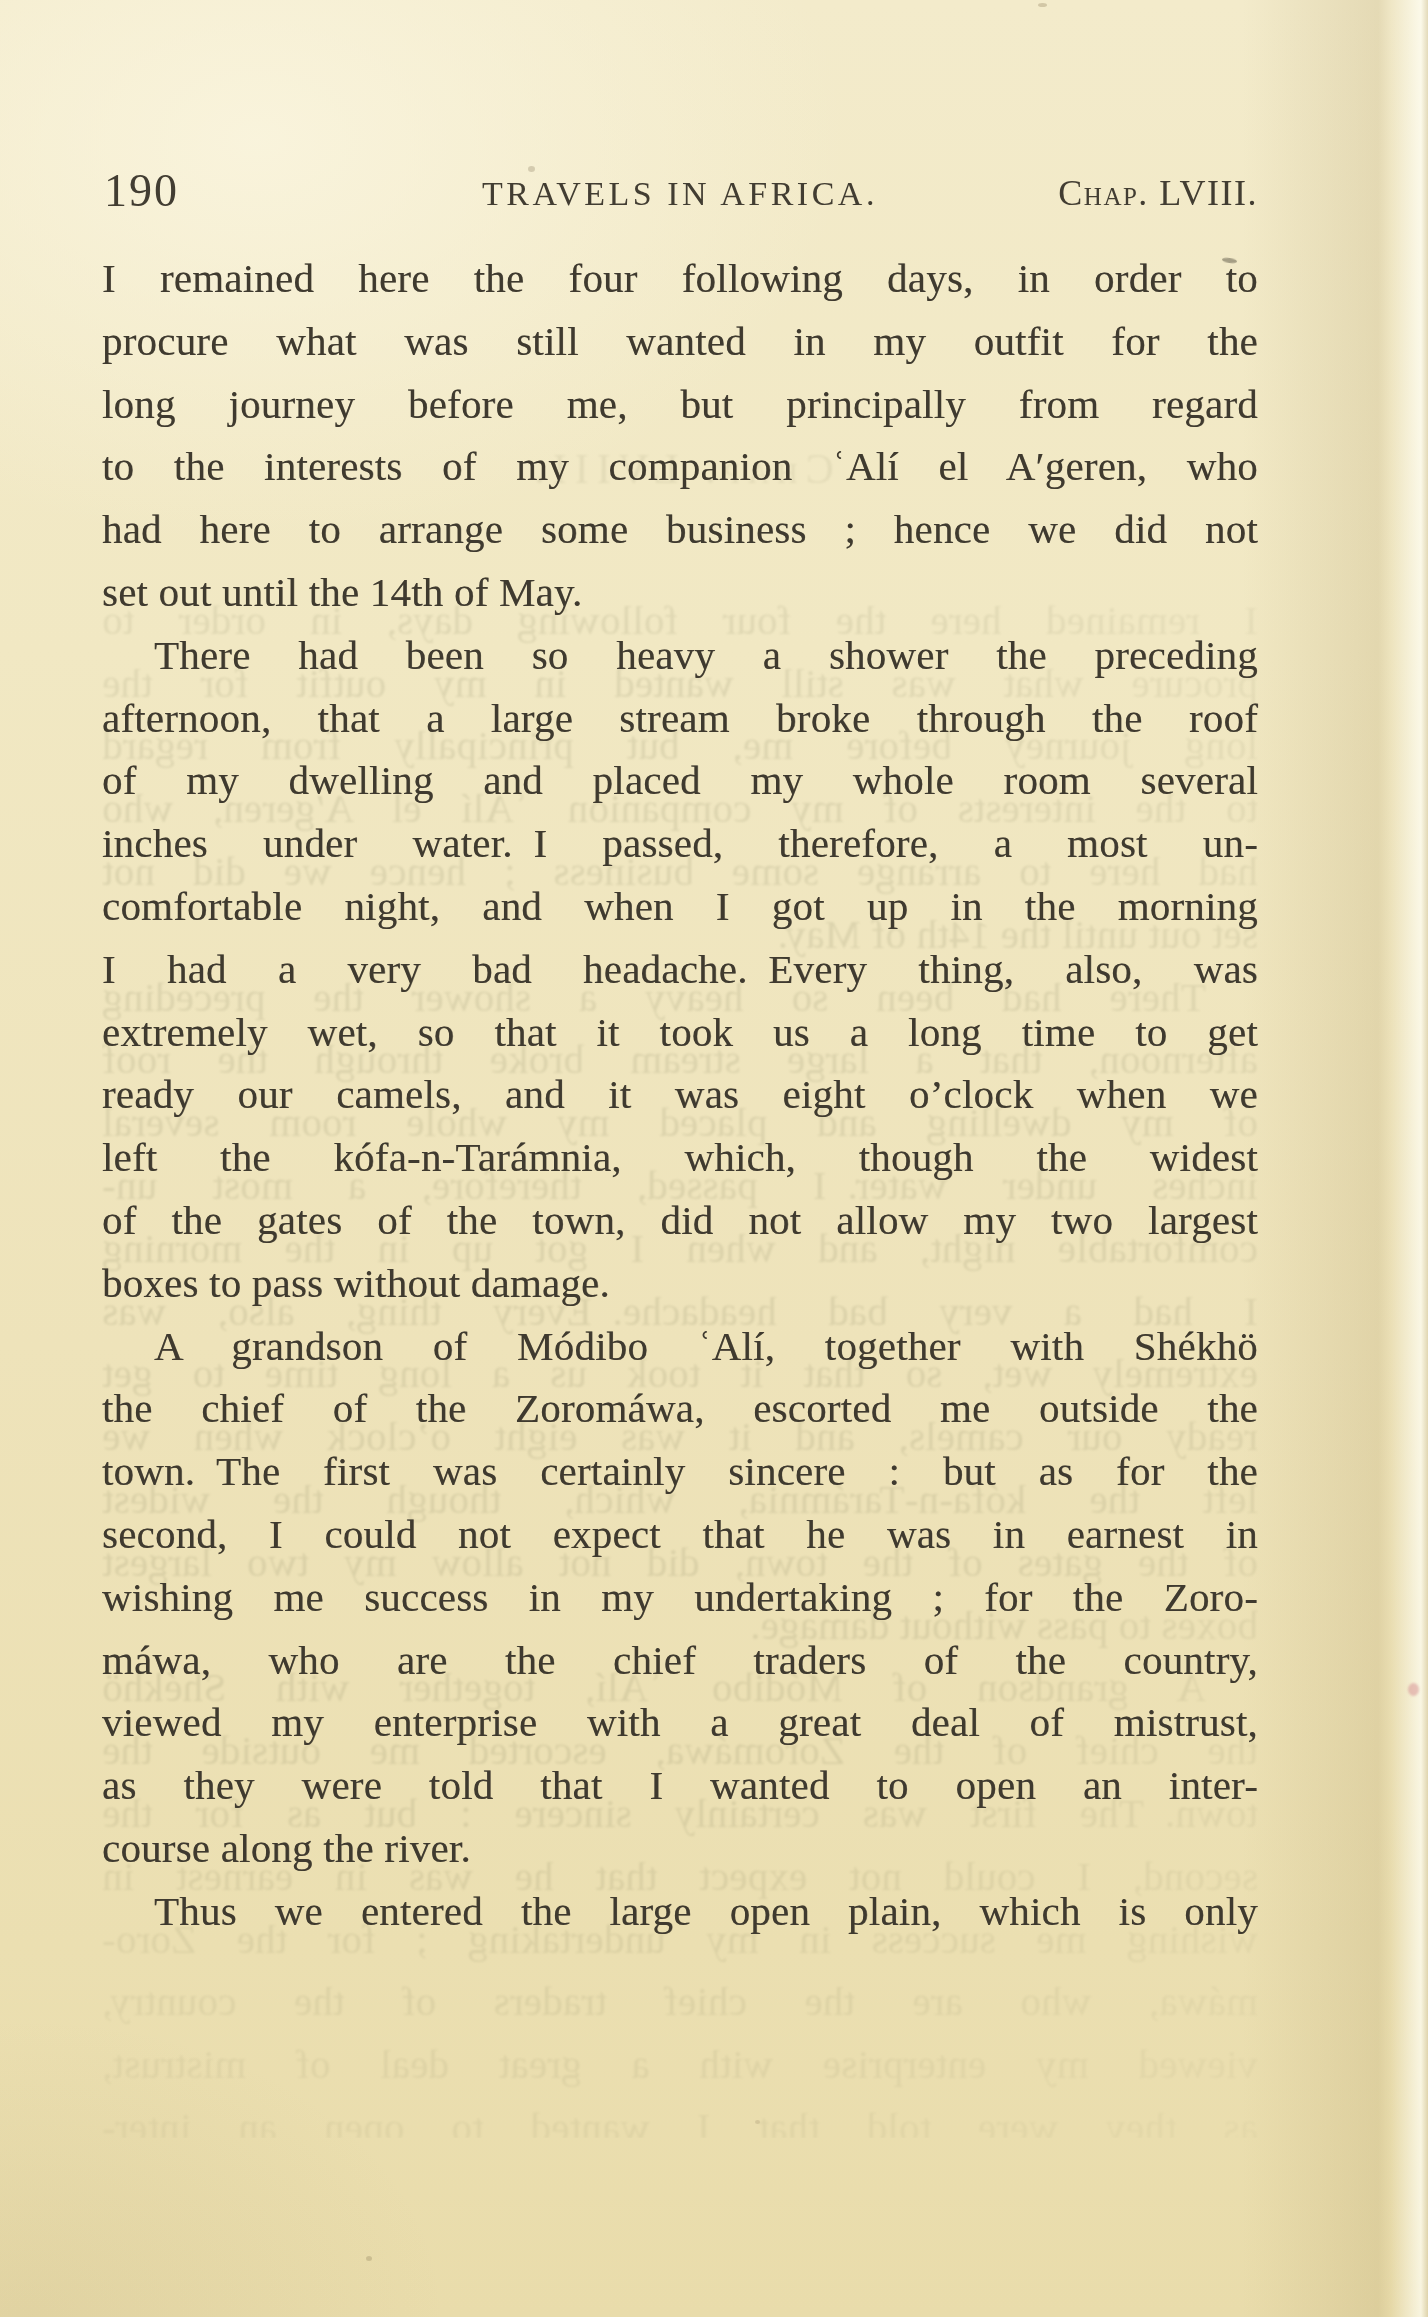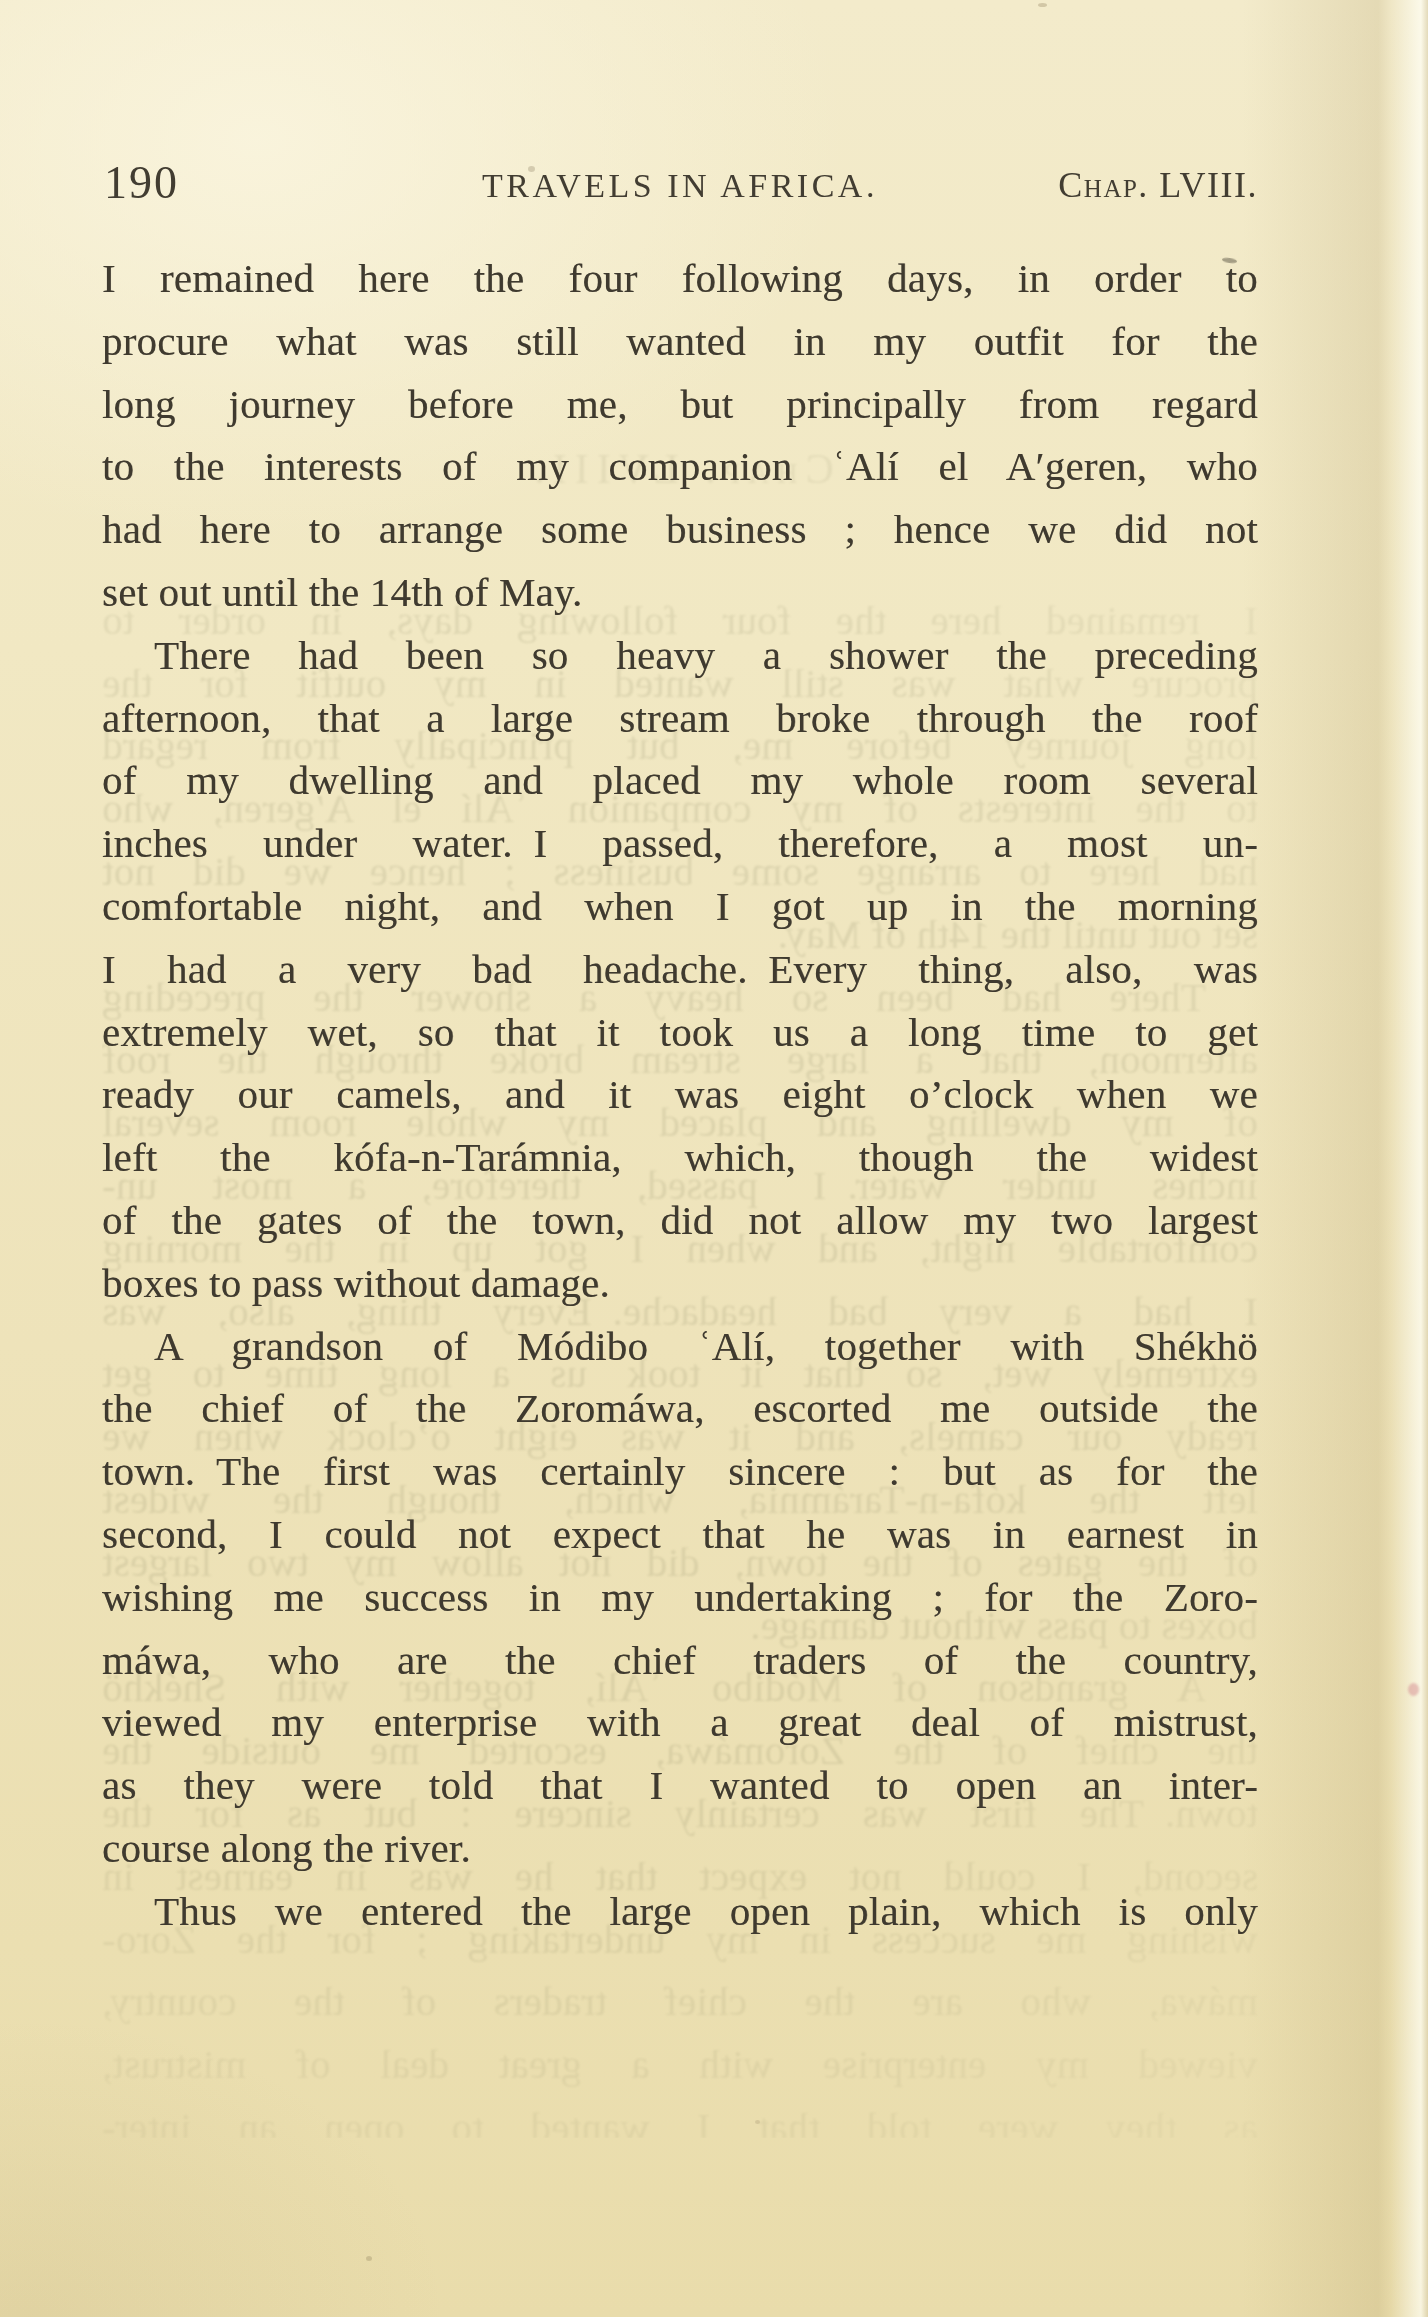--- a/index.html
+++ b/index.html
@@ -11,21 +11,21 @@
   .page{
     position:relative;width:1428px;height:2317px;overflow:hidden;
     background:
       radial-gradient(ellipse 950px 650px at 18% 6%, rgba(250,245,223,.85), rgba(250,245,223,0) 62%),
       radial-gradient(ellipse 700px 500px at 2% 100%, rgba(150,130,80,.10), rgba(150,130,80,0) 60%),
       linear-gradient(90deg, rgba(186,166,110,0) 87%, rgba(176,156,102,.22) 96.5%, rgba(176,156,102,.06) 97.4%, rgba(255,255,246,.7) 99.5%, rgba(214,204,172,.55) 100%),
       linear-gradient(180deg,#f3ebcb 0%,#f1e8c3 28%,#eee3ba 58%,#ebdfb1 84%,#e9dcab 100%);
   }
 
   
-  .running-head{position:absolute;left:102px;top:160px;width:1156px;height:46px;color:#423d32;}
+  .running-head{position:absolute;left:102px;top:168px;width:1156px;height:46px;color:#423d32;}
   .pagenum{position:absolute;left:2px;top:0;font-size:46px;line-height:46px;letter-spacing:2px;}
   .runtitle{position:absolute;left:50%;top:8px;transform:translateX(-50%);
     font-size:34px;line-height:36px;letter-spacing:3.5px;white-space:nowrap;}
   .chap{position:absolute;right:0;top:6px;font-size:36px;line-height:38px;
     font-variant:small-caps;letter-spacing:1.5px;white-space:nowrap;}
 
   
   .bodytext{
     position:absolute;left:102px;top:247px;width:1156px;
     font-size:41px;line-height:62.8px;color:#3f3a2f;

